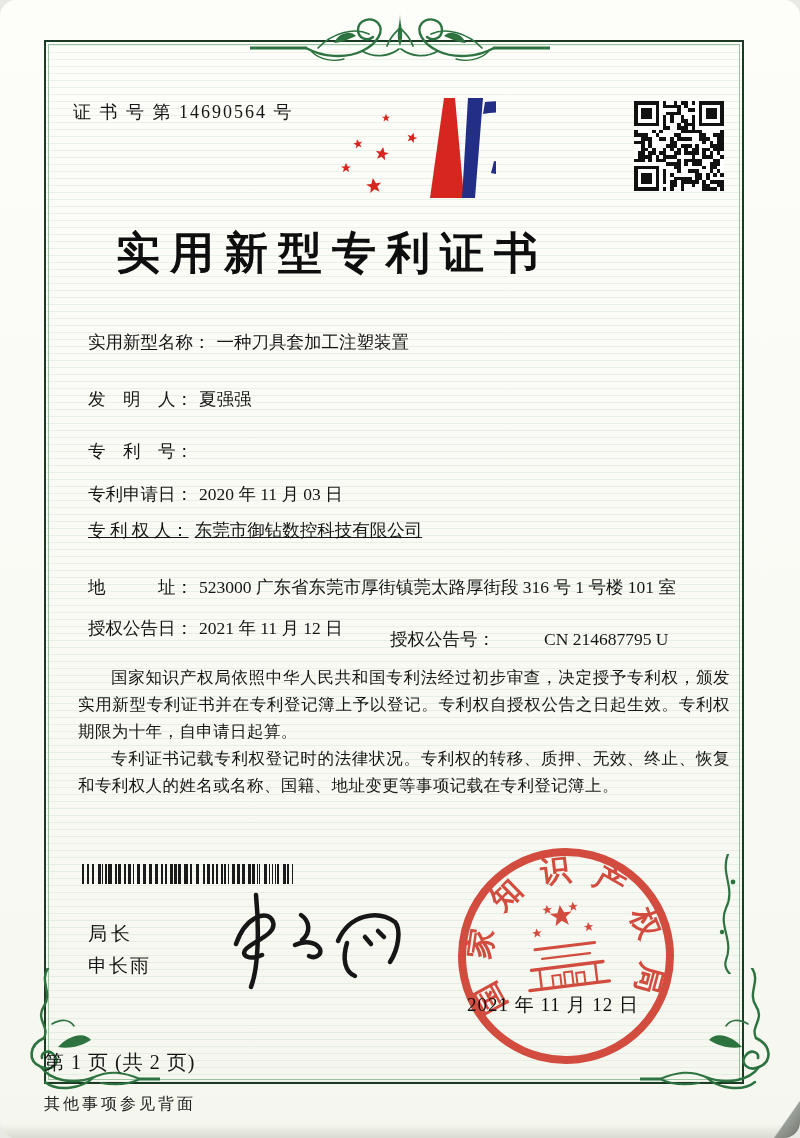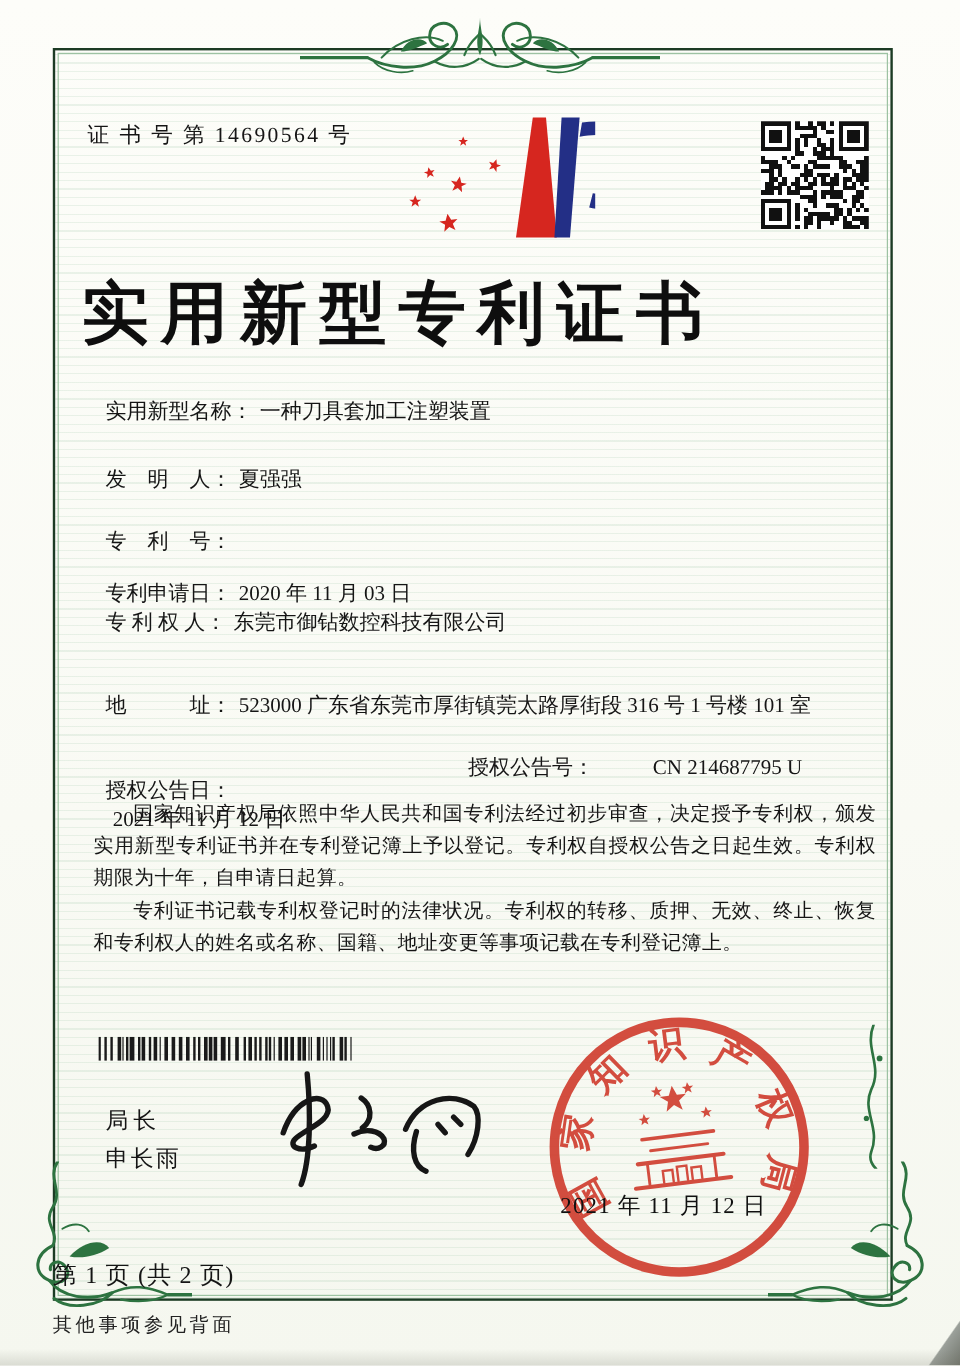--- a/index.html
+++ b/index.html
@@ -1,47 +1,47 @@
 <!DOCTYPE html>
 <html><head>
 <meta charset="utf-8">
 <style>
   html,body{margin:0;padding:0;background:#e8e8e4;}
   .page{
     position:relative; width:800px; height:1138px; margin:0 auto;
     background:linear-gradient(180deg,#fdfdf9 0%,#f9faf4 60%,#f5f7ef 100%);
     font-family:"Liberation Serif","DejaVu Serif",serif;
-    color:#151515; overflow:hidden;
+    color:#151515; overflow:hidden;border-radius:16px;
   }
   .page::after{content:"";position:absolute;left:0;bottom:0;width:100%;height:14px;
     background:linear-gradient(180deg,transparent,rgba(120,122,110,.22));pointer-events:none;}
   .photo-corner{position:absolute;right:0;bottom:0;width:38px;height:52px;
     background:linear-gradient(305deg,#70746b 0%,#9ba09a 34%,rgba(155,160,154,0) 36%);}
   
   .frame{
     position:absolute; left:44px; top:40px; width:696px; height:1040px;
     border:2.5px solid #1c3b24;
     background:
       repeating-linear-gradient(0deg, rgba(158,198,168,.20) 0 1px, rgba(158,198,168,0) 1px 7px);
   }
   .frame::before{content:"";position:absolute;inset:2px;border:1px solid #9dc2a2;pointer-events:none;}
   
   .abs{position:absolute;}
   .cert-number{left:73px;top:100px;font-size:18px;letter-spacing:2px;}
   .logo{left:320px;top:92px;}
   .qr{left:634px;top:101px;}
   .title{left:44px;top:224px;width:576px;text-align:center;
-    font-size:56px;font-weight:700;letter-spacing:10px;color:#0e0e0e;}
+    font-size:44px;font-weight:700;letter-spacing:10px;color:#0e0e0e;}
   .field-row{position:absolute;left:88px;display:flex;font-size:17.5px;line-height:24px;}
   .field-label{white-space:pre;flex:none;}
   .field-value{margin-left:6px;white-space:pre-wrap;}
   .row-0{top:330px;} .row-1{top:387px;} .row-2{top:439px;}
-  .row-3{top:482px;} .row-4{top:506px;}
+  .row-3{top:482px;} .row-4{top:518px;text-decoration:underline;}
   .row-5{top:575px;width:622px;}
-  .grant-left{top:646px;flex-direction:column;} .grant-right{top:627px;left:390px;gap:43px;}
+  .grant-left{top:616px;} .grant-right{top:627px;left:390px;gap:43px;}
   .body-text{left:78px;top:664px;width:652px;font-size:16.5px;line-height:27px;
     letter-spacing:.4px;text-align:justify;}
   .body-text p{margin:0;text-indent:2em;}
   .barcode{left:82px;top:864px;}
   .signer-title{left:88px;top:921px;font-size:19px;letter-spacing:4px;}
   .signer-name{left:88px;top:953px;font-size:19px;letter-spacing:2px;}
   .signature{left:198px;top:882px;}
   .seal{left:452px;top:842px;}
   .seal-date{left:458px;top:992px;width:190px;font-size:19px;letter-spacing:1px;
     color:#101010;z-index:5;text-align:center;}

